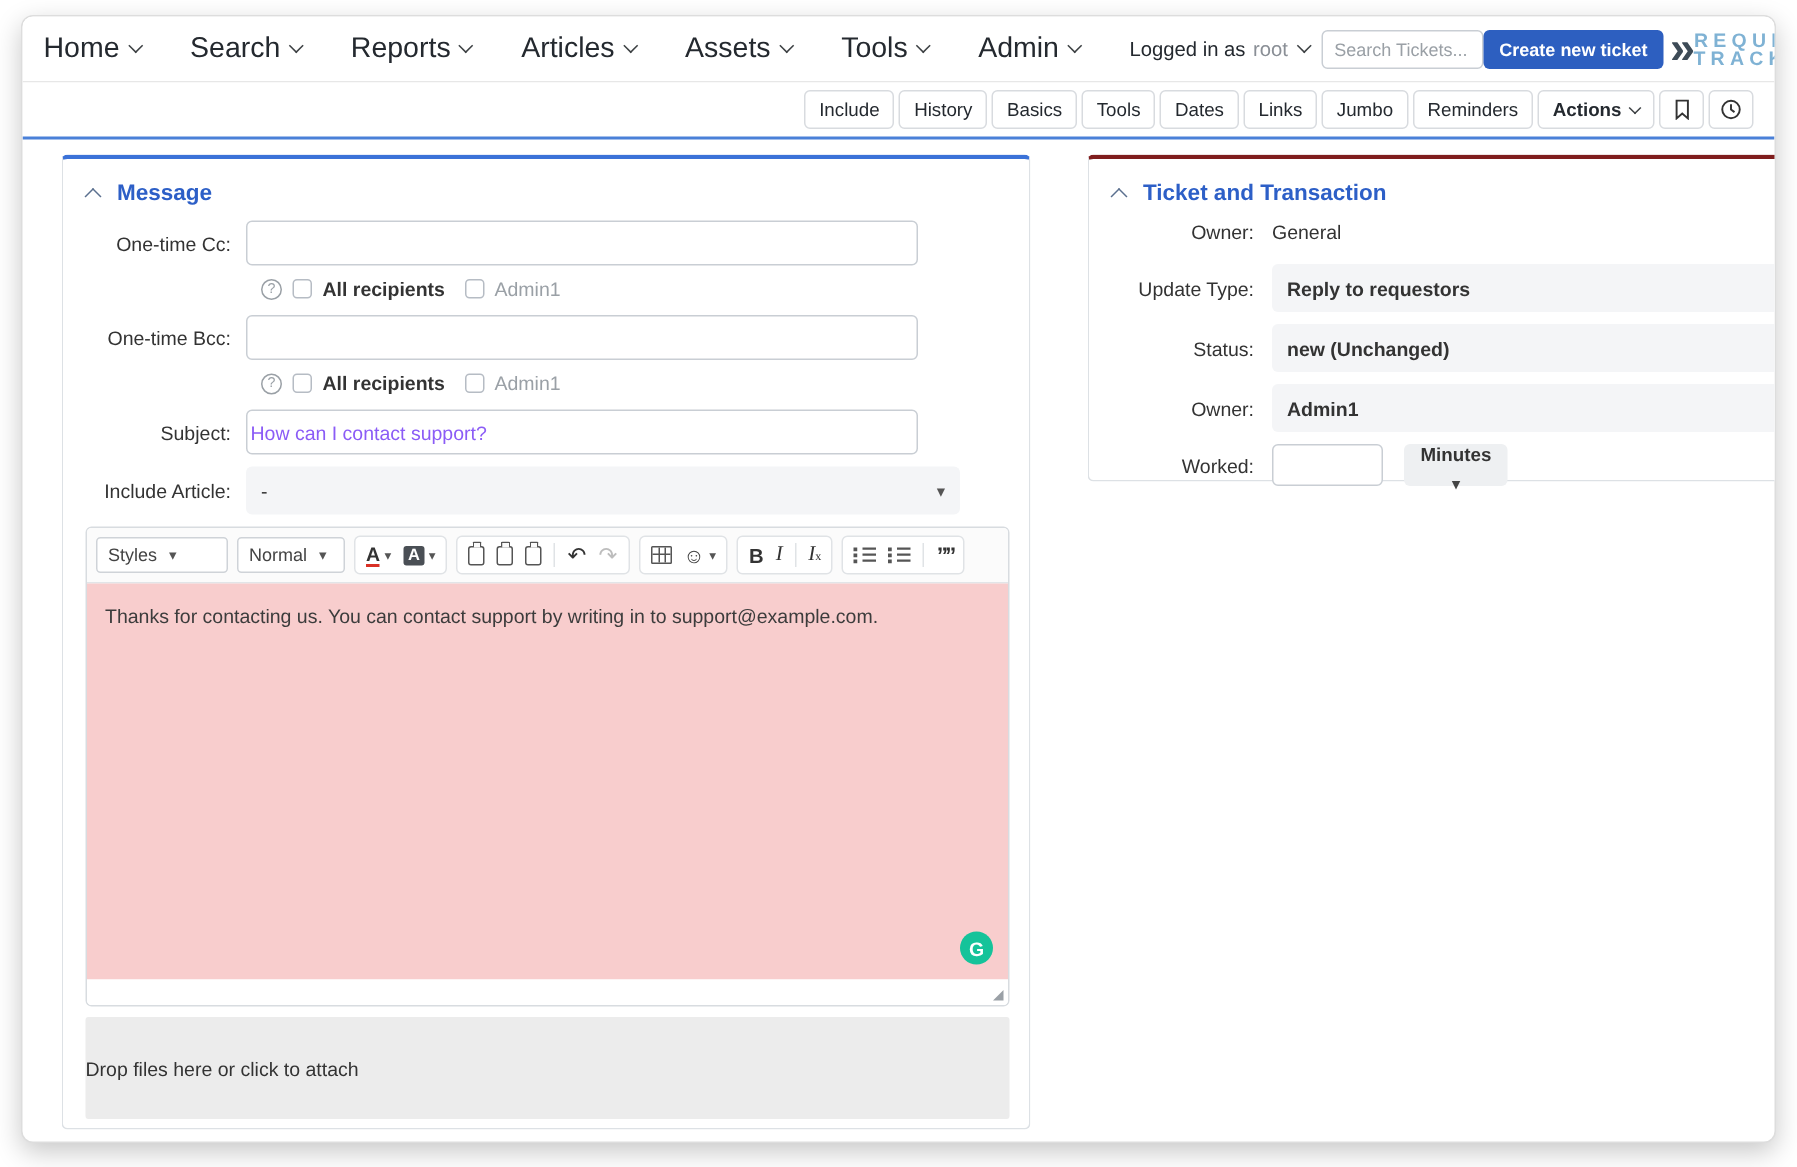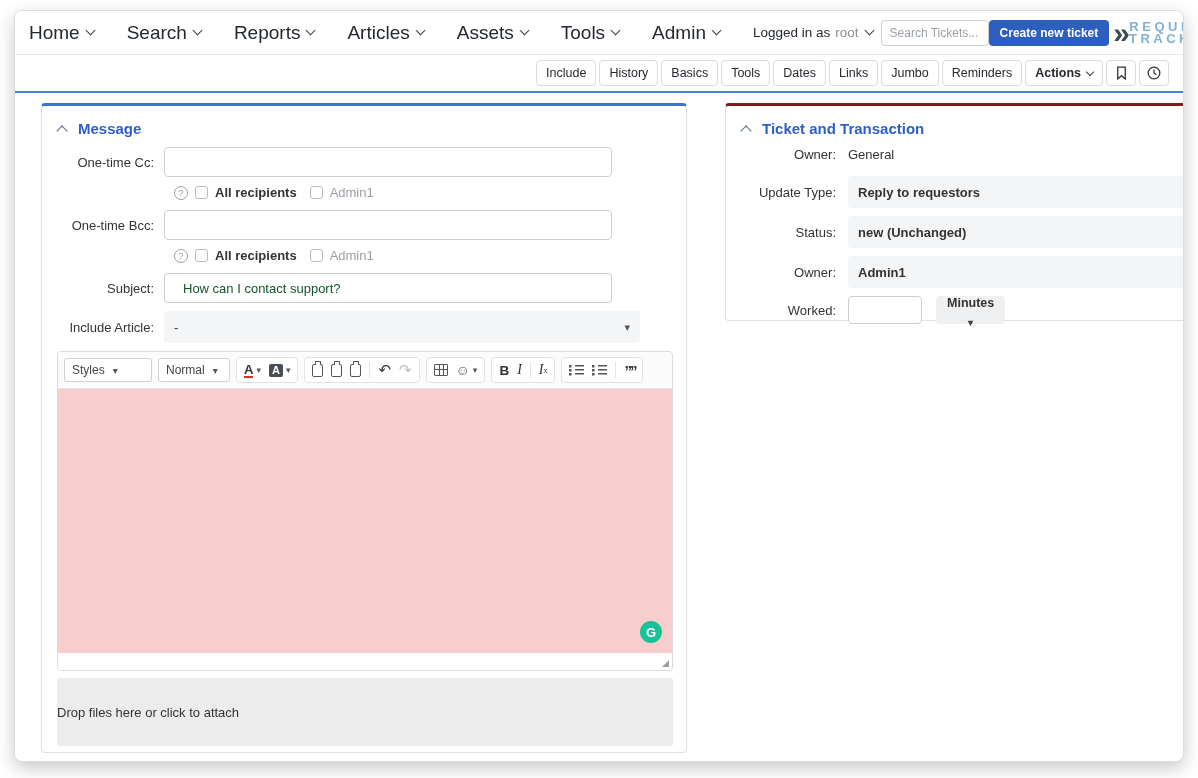--- a/index.html
+++ b/index.html
@@ -43,21 +43,21 @@
   .panel { position:absolute; background:#fff; border:1px solid #dde1e5; border-radius:4px; }
   .panel-left  { left:26px;  top:92px; width:646px; height:650px; border-top:3px solid #3b72d8; }
   .panel-right { left:710px; top:92px; width:500px; height:218px; border-top:3px solid #7f1d1d; }
   .sec-head { display:flex; align-items:center; padding:14px 16px 10px 16px; }
   .chev-up { width:8px; height:8px; border-left:1.8px solid #5b708f; border-top:1.8px solid #5b708f; transform:rotate(45deg); margin-right:12px; margin-top:4px; }
   .sec-title { color:#2d5fc7; font-size:15px; font-weight:bold; }
 
   
   .frow { display:flex; align-items:center; margin-bottom:8px; }
   .flabel { width:122px; text-align:right; font-size:13px; color:#333; padding-right:10px; flex:none; }
-  .tinput { height:30px; border:1px solid #c9ced4; border-radius:4px; font-size:13px; color:#14532d; padding:0 18px; font-family:"Liberation Sans",sans-serif; }
+  .tinput { height:30px; border:1px solid #c9ced4; border-radius:4px; font-size:13px; color:#8b5cf6; padding:0 2px; font-family:"Liberation Sans",sans-serif; }
   .w-main { width:448px; }
   .chkrow { display:flex; align-items:center; margin:2px 0 10px 132px; gap:7px; }
   .helpc { width:14px; height:14px; border:1px solid #9aa0a6; border-radius:50%; color:#9aa0a6; font-size:9.5px; display:flex; align-items:center; justify-content:center; flex:none; }
   .chk { width:13px; height:13px; border:1px solid #b6bcc4; border-radius:3px; background:#fff; flex:none; cursor:pointer; }
   .chk-lab { font-size:13px; color:#333; font-weight:bold; margin-right:6px; }
   .chk-lab.dim { color:#9aa0a6; font-weight:normal; }
   .selbox { background:#f4f5f7; border-radius:4px; height:32px; display:flex; align-items:center; padding:0 10px; font-size:13px; color:#333; font-weight:bold; cursor:pointer; }
   .selbox .caret { margin-left:auto; color:#555; font-size:11px; }
   .sel-article { width:476px; font-weight:normal; }
 
@@ -300,20 +300,21 @@
           <span class="tbtn">
               <span class="ic-list"></span>
             </span>
           <span class="vr"></span>
           <span class="tbtn g-quote">
               <span>””</span>
             </span>
         </div>
       </div>
       <div class="ed-body">
+        <span>Thanks for contacting us. You can contact support by writing in to support@example.com.</span>
         <div class="grammarly">G</div>
       </div>
       <div class="ed-foot">
         <span class="rs-handle"></span>
       </div>
     </div>
 
     <div class="dropzone">
       <span>Drop files here or click to attach</span>
     </div>

